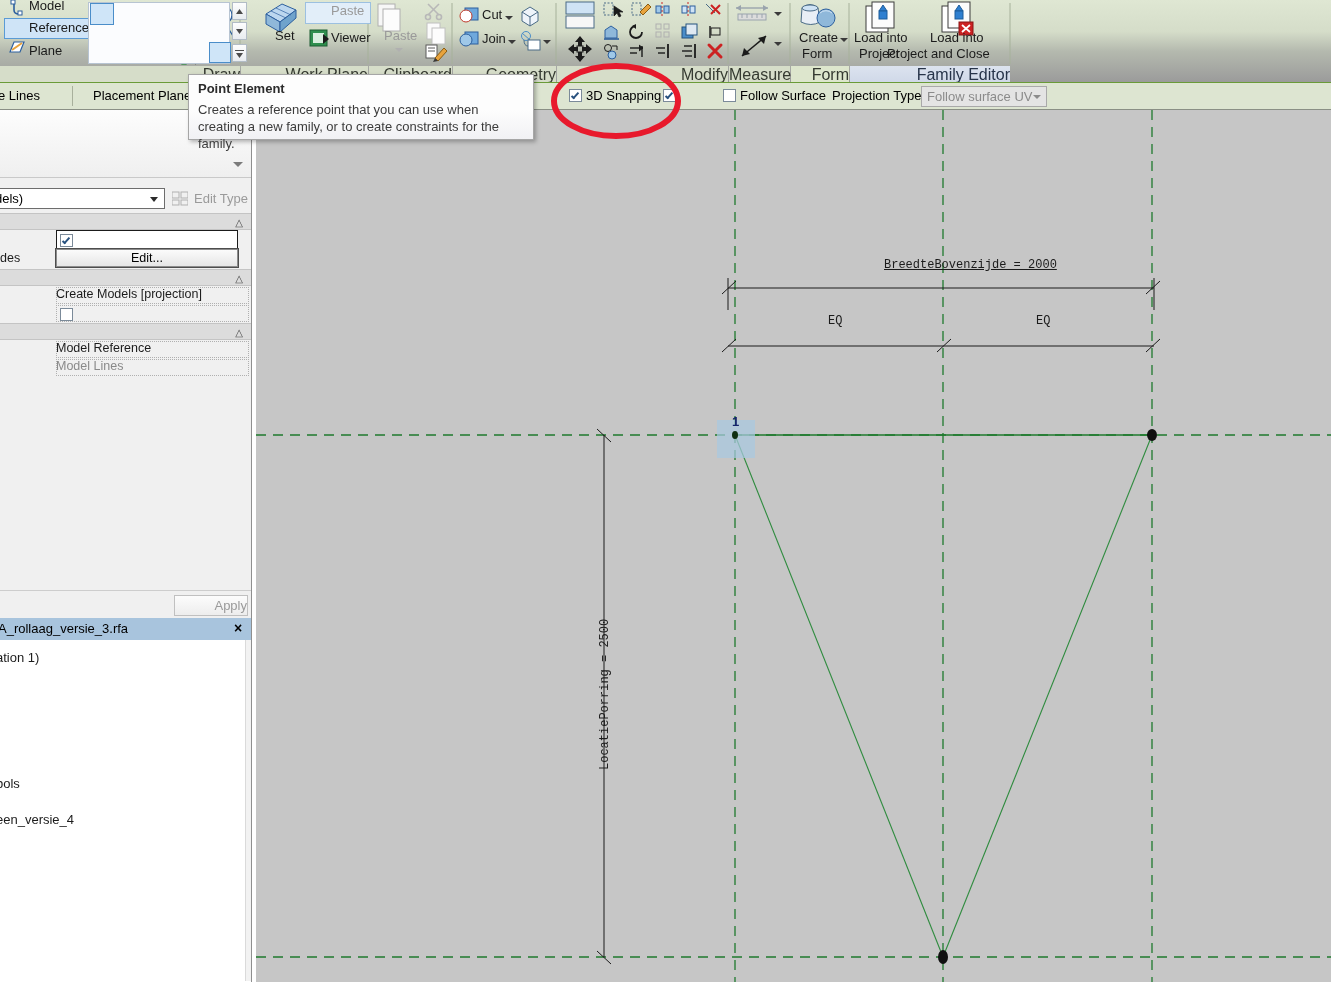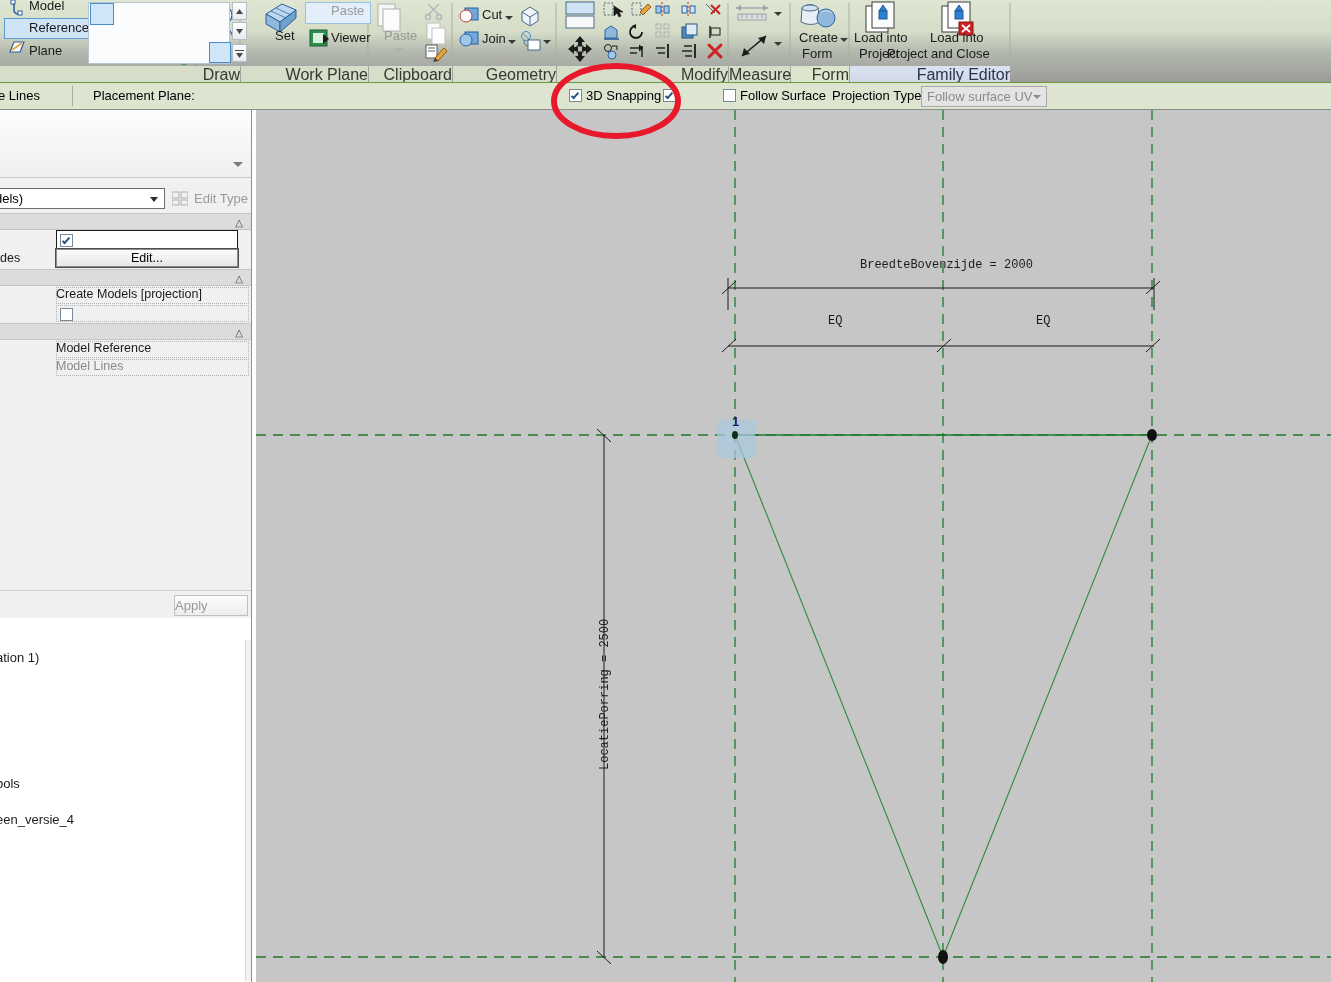--- a/index.html
+++ b/index.html
@@ -163,21 +163,21 @@
   }
   .apply-area {
     position: absolute; left: 0; top: 480px; width: 251px; height: 28px;
     background: #f0f0f0; border-top: 1px solid #cdcdcd; box-sizing: border-box;
   }
   .apply-btn {
     position: absolute; left: 174px; top: 4px; width: 74px; height: 21px;
     box-sizing: border-box;
     background: linear-gradient(to bottom,#fcfcfc,#ededed);
     border: 1px solid #c0c0c0;
-    font-size: 13px; color: #9a9a9a; text-align: left; line-height: 19px;
+    font-size: 13px; color: #9a9a9a; text-align: right; line-height: 19px;
   }
 
   
   .browser {
     position: absolute; left: 0; top: 618px; width: 252px; height: 364px;
     background: #fff; border-right: 1px solid #8f8f8f; box-sizing: border-box;
   }
   .browser-title {
     position: absolute; left: 0; top: 0; width: 251px; height: 22px;
     background: #a8c4dd; box-sizing: border-box;
@@ -668,20 +668,24 @@
       <div class="dotted-box" style="top:0;"></div>
       <span class="pval dim" style="top:0;">Model Lines</span>
     </div>
 
     <div class="apply-area">
       <div class="apply-btn">Apply</div>
     </div>
   </div>
 
   <div class="browser">
+    <div class="browser-title">
+      <span class="bt-text">A_rollaag_versie_3.rfa</span>
+      <span class="browser-close">×</span>
+    </div>
     <div class="browser-body">
       <div class="tree-item" style="left:-4px; top:10px;">ation 1)</div>
       <div class="tree-item" style="left:-4px; top:136px;">bols</div>
       <div class="tree-item" style="left:-4px; top:172px;">een_versie_4</div>
     </div>
     <div class="browser-scroll"></div>
   </div>
 
   <div class="canvas-left-gap"></div>
 
@@ -725,24 +729,28 @@
 
       <g>
         <ellipse cx="479" cy="325" rx="3" ry="4" fill="#0f2f12"></ellipse>
         <ellipse cx="896" cy="325" rx="5" ry="6" fill="#101010"></ellipse>
         <ellipse cx="687" cy="847" rx="5" ry="7" fill="#101010"></ellipse>
       </g>
 
       <text x="476" y="316" font-family="Liberation Sans, sans-serif" font-size="13" font-weight="bold" fill="#14246b">1</text>
     </svg>
 
-    <div class="dim-text" style="left:604px; top:148px;">BreedteBovenzijde = 2000</div>
+    <div class="dim-text" style="left:628px; top:148px;text-decoration:underline;">BreedteBovenzijde = 2000</div>
     <div class="dim-text" style="left:572px; top:204px;">EQ</div>
     <div class="dim-text" style="left:780px; top:204px;">EQ</div>
     <div class="dim-text vert" style="left:342px; top:660px;">LocatiePorring = 2500</div>
   </div>
 
+  <div class="tooltip">
+    <div class="tt-title">Point Element</div>
+    <div class="tt-body">Creates a reference point that you can use when creating a new family, or to create constraints for the family.</div>
+  </div>
 
   <svg class="annot" width="136" height="78">
     <ellipse cx="68" cy="39" rx="62" ry="35" fill="none" stroke="#e8192c" stroke-width="6"></ellipse>
   </svg>
 
 </div>
 
 </body></html>

